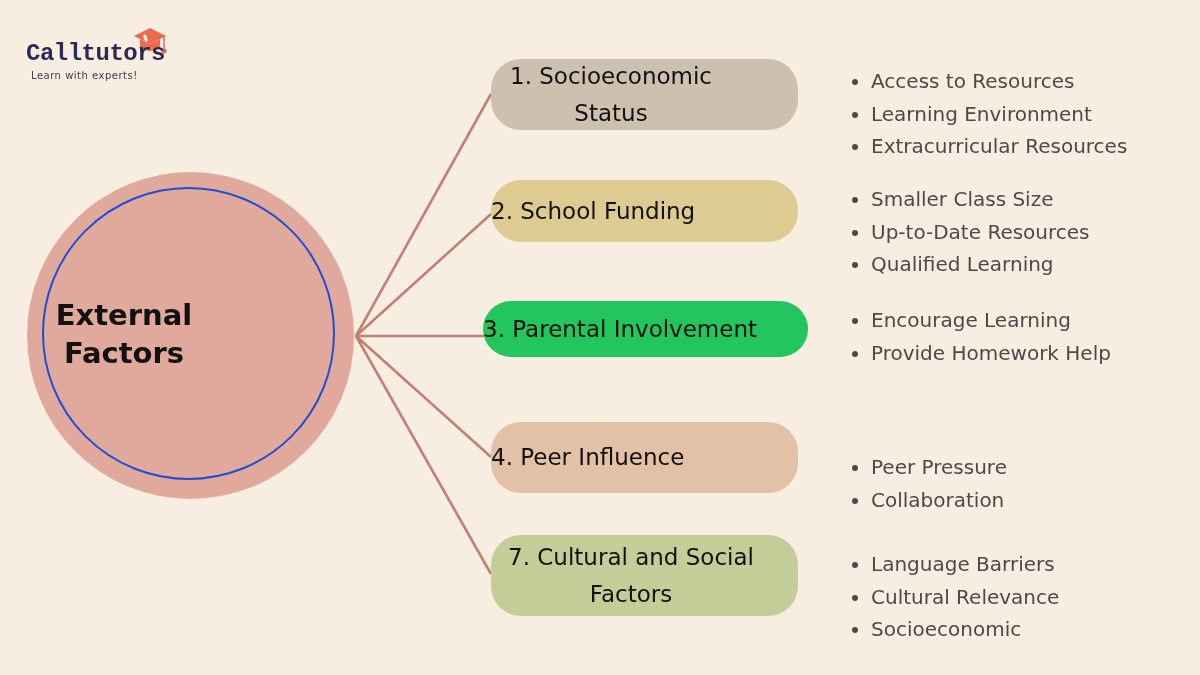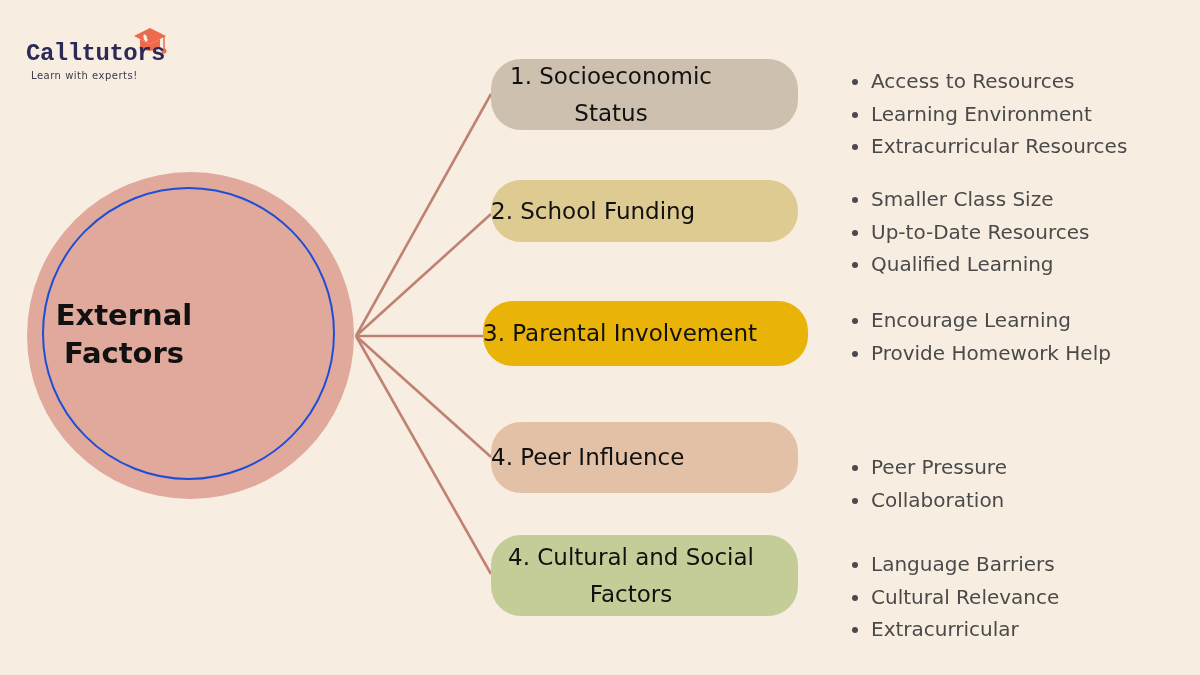--- a/index.html
+++ b/index.html
@@ -46,28 +46,28 @@
 <div class="hub-inner">
   <div class="hub-title">External Factors</div>
 </div>
 
 <div class="box" style="left:491px;top:59px;width:307px;height:71px;background:#cdc0af;">
   <span style="width:240px;">1. Socioeconomic Status</span>
 </div>
 <div class="box" style="left:491px;top:180px;width:307px;height:62px;background:#decb92;">
   <span>2. School Funding</span>
 </div>
-<div class="box" style="left:483px;top:301px;width:325px;height:65px;background:#eab308;">
+<div class="box" style="left:483px;top:301px;width:325px;height:56px;background:#22c55e;">
   <span>3. Parental Involvement</span>
 </div>
 <div class="box" style="left:491px;top:422px;width:307px;height:71px;background:#e2c1a7;">
   <span>4. Peer Influence</span>
 </div>
 <div class="box" style="left:491px;top:535px;width:307px;height:81px;background:#c4cd97;">
-  <span style="width:280px;">4. Cultural and Social Factors</span>
+  <span style="width:280px;">7. Cultural and Social Factors</span>
 </div>
 
 <ul class="bullets" style="top:65px;">
   <li>Access to Resources</li>
   <li>Learning Environment</li>
   <li>Extracurricular Resources</li>
 </ul>
 <ul class="bullets" style="top:183px;">
   <li>Smaller Class Size</li>
   <li>Up-to-Date Resources</li>
@@ -77,14 +77,14 @@
   <li>Encourage Learning</li>
   <li>Provide Homework Help</li>
 </ul>
 <ul class="bullets" style="top:411px;margin-top:40px;">
   <li>Peer Pressure</li>
   <li>Collaboration</li>
 </ul>
 <ul class="bullets" style="top:548px;">
   <li>Language Barriers</li>
   <li>Cultural Relevance</li>
-  <li>Extracurricular</li>
+  <li>Socioeconomic</li>
 </ul>
 
 </body></html>

